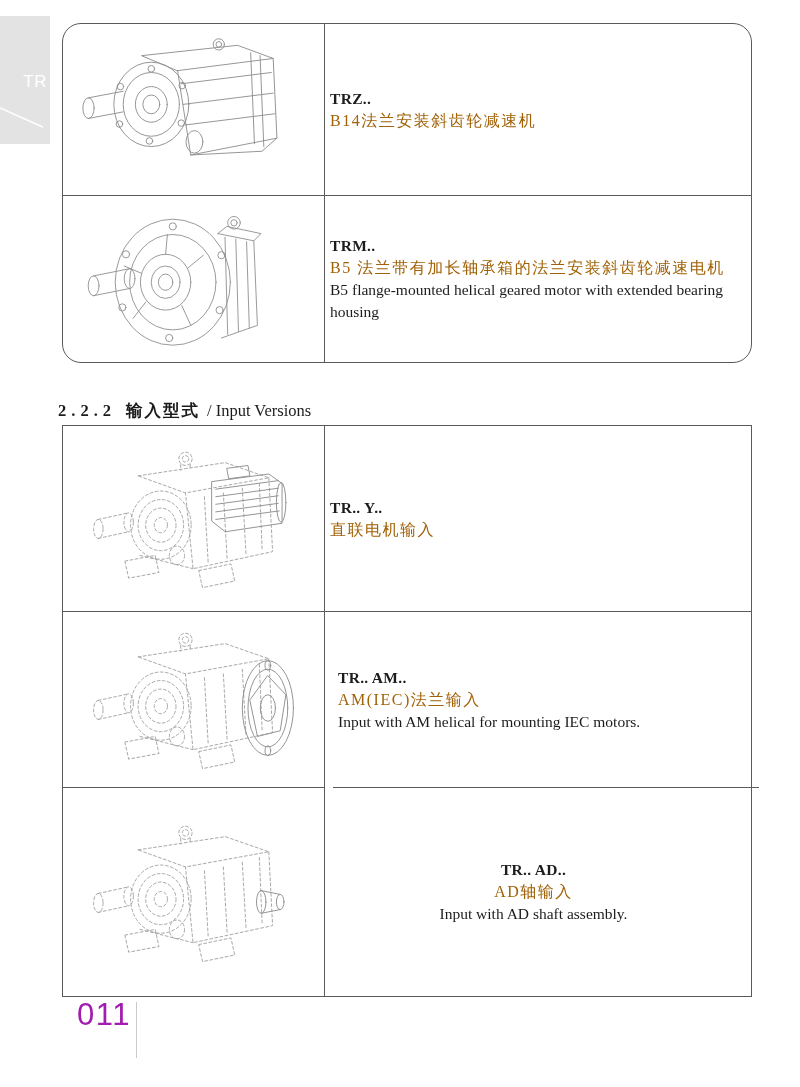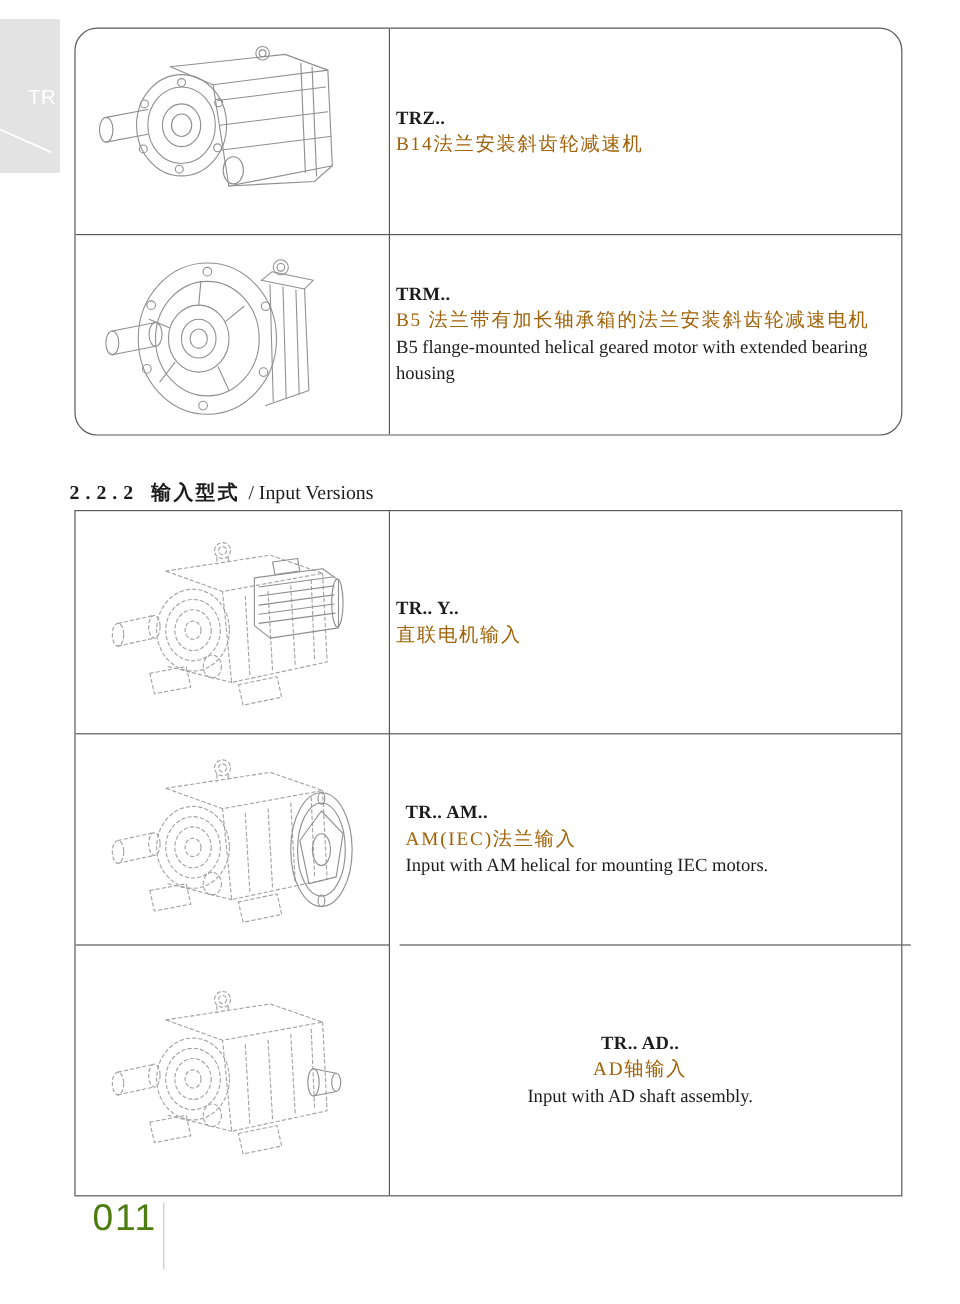--- a/index.html
+++ b/index.html
@@ -41,21 +41,21 @@
   
   .heading { position:absolute; left:58px; top:382px; font-size:16.5px; font-weight:bold; white-space:nowrap;margin-top:18px; }
   .heading .num  { letter-spacing:5px; margin-right:10px; }
   .heading .cn-t { letter-spacing:2px; margin-right:7px; }
   .heading .en-t { font-weight:normal; }
 
   
   .footer-num {
     position:absolute; left:77px; top:997px;
     font-family:"Liberation Sans","DejaVu Sans",sans-serif;
-    font-size:31px; font-weight:500; color:#4d7c0f; letter-spacing:1.5px;
+    font-size:31px; font-weight:500; color:#a21caf; letter-spacing:1.5px;
   }
   .footer-rule { position:absolute; left:136px; top:1002px; width:1px; height:56px; background:#cacaca; }
 </style>
 </head>
 <body>
 
 <div class="page">
 
   <svg width="0" height="0" style="position:absolute" aria-hidden="true">
     <defs>

